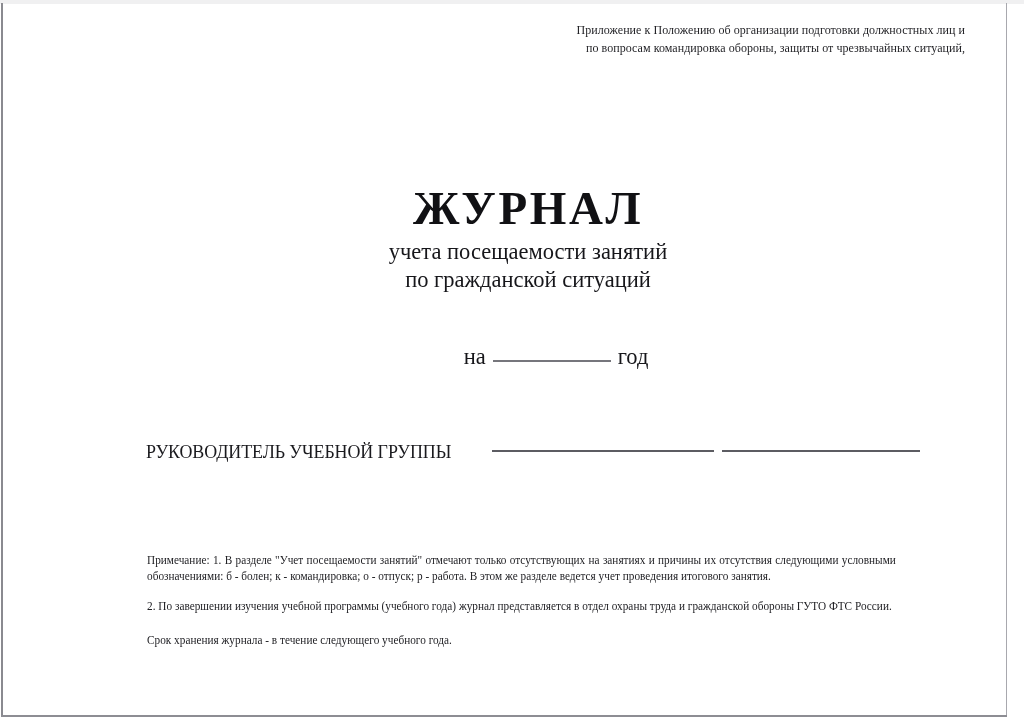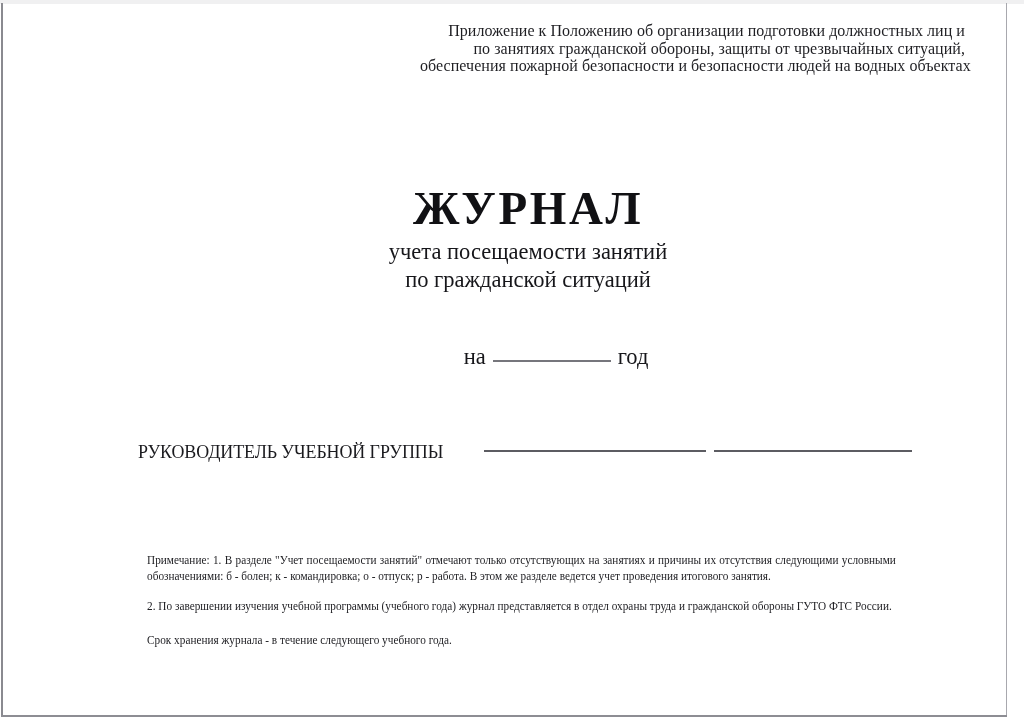--- a/index.html
+++ b/index.html
@@ -51,21 +51,21 @@
     background: #8d8d93;
   }
 
   
   #doc-header {
     position: absolute;
     left: 420px;
     top: 22px;
     width: 545px;
     text-align: right;
-    font-size: 16px;
+    font-size: 12px;
     line-height: 17.6px;
     letter-spacing: 0.05px;
     color: #1f1f23;
   }
   #doc-header .hline { display: block; white-space: nowrap; }
 
   
   #title-block {
     position: absolute;
     left: 16px;
@@ -106,21 +106,21 @@
     display: inline-block;
     width: 118px;
     border-bottom: 2px solid #76767c;
     margin: 0 7px;
     vertical-align: 2px;
   }
 
   
   #supervisor-row {
     position: absolute;
-    left: 138px;
+    left: 146px;
     top: 441px;
     width: 800px;
     height: 26px;
     white-space: nowrap;
   }
   #supervisor-label {
     display: inline-block;
     font-size: 19.5px;
     letter-spacing: -0.1px;
     transform: scaleX(0.92);
@@ -162,22 +162,21 @@
 
 <div id="page-sheet">
 
   <div id="edge-top"></div>
   <div id="edge-left"></div>
   <div id="edge-right"></div>
   <div id="edge-bottom"></div>
 
   <div id="doc-header">
     <span class="hline">Приложение к Положению об организации подготовки должностных лиц и</span>
-    <span class="hline">по занятиях гражданской обороны, защиты от чрезвычайных ситуаций,</span>
-    <span class="hline">обеспечения пожарной безопасности и безопасности людей на водных объектах</span>
+    <span class="hline">по вопросам командировка обороны, защиты от чрезвычайных ситуаций,</span>
   </div>
 
   <div id="title-block">
     <div id="journal-title">ЖУРНАЛ</div>
     <div id="subtitle-lines">
       <span class="sline">учета посещаемости занятий</span>
       <span class="sline">по гражданской ситуаций</span>
     </div>
   </div>
 

